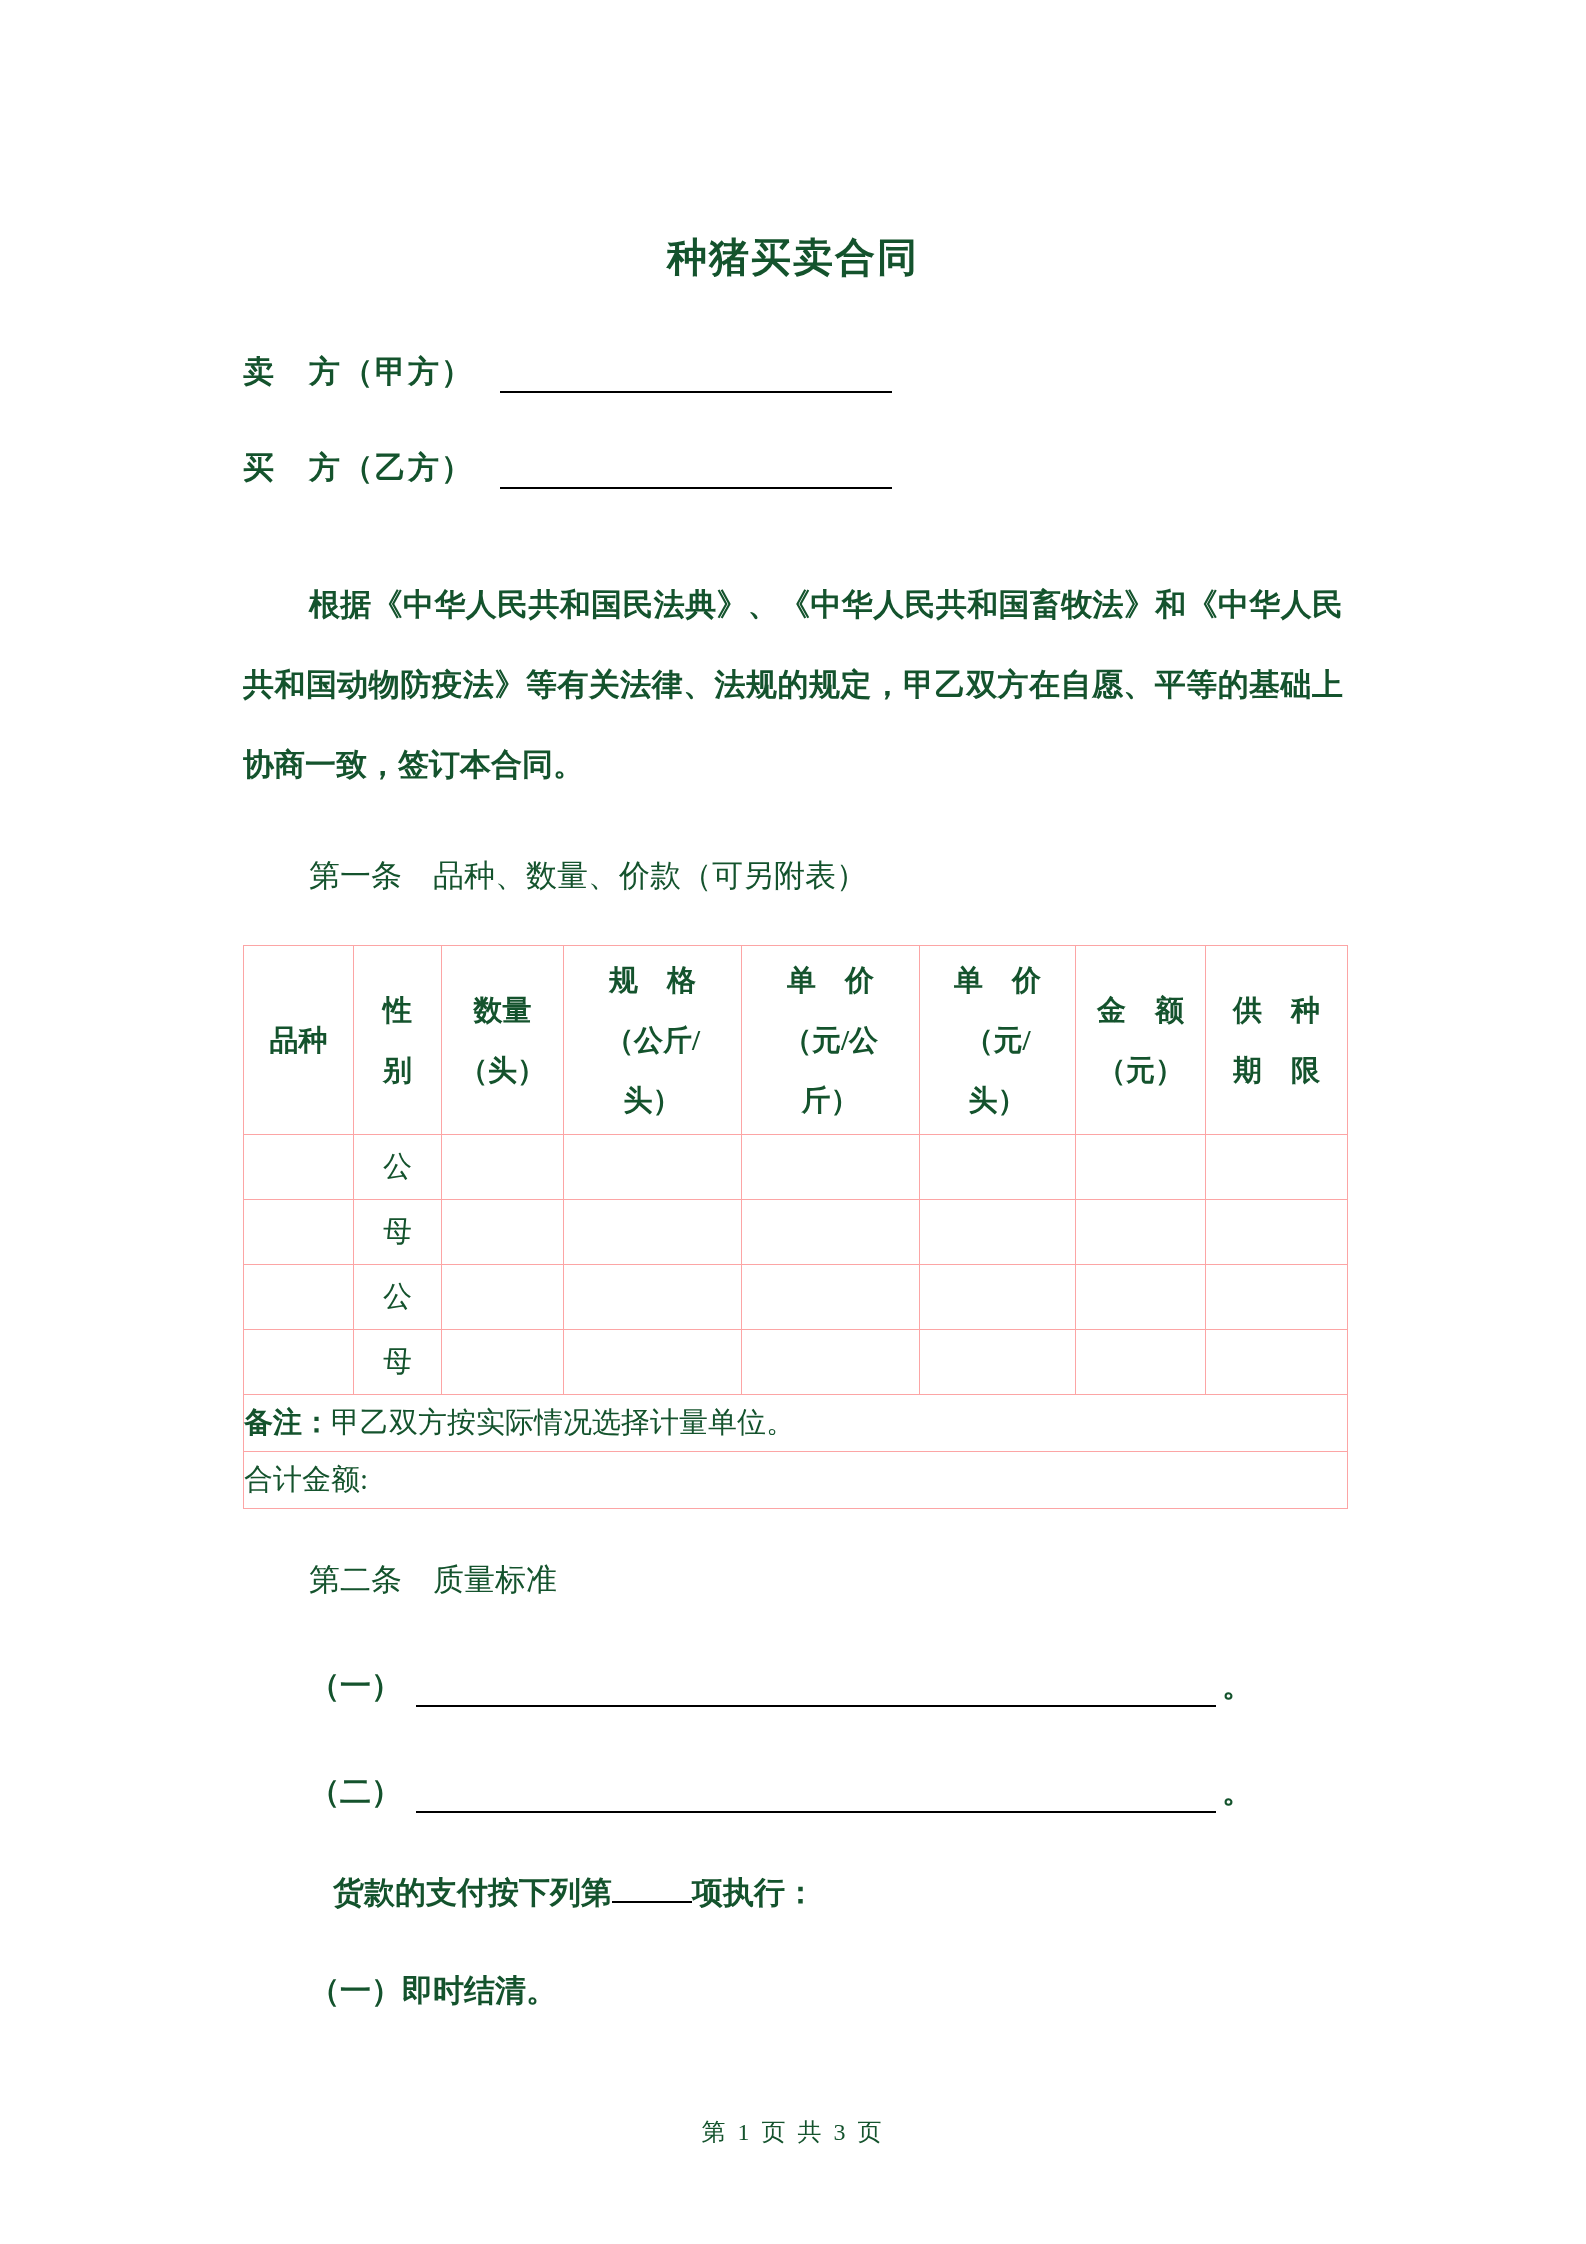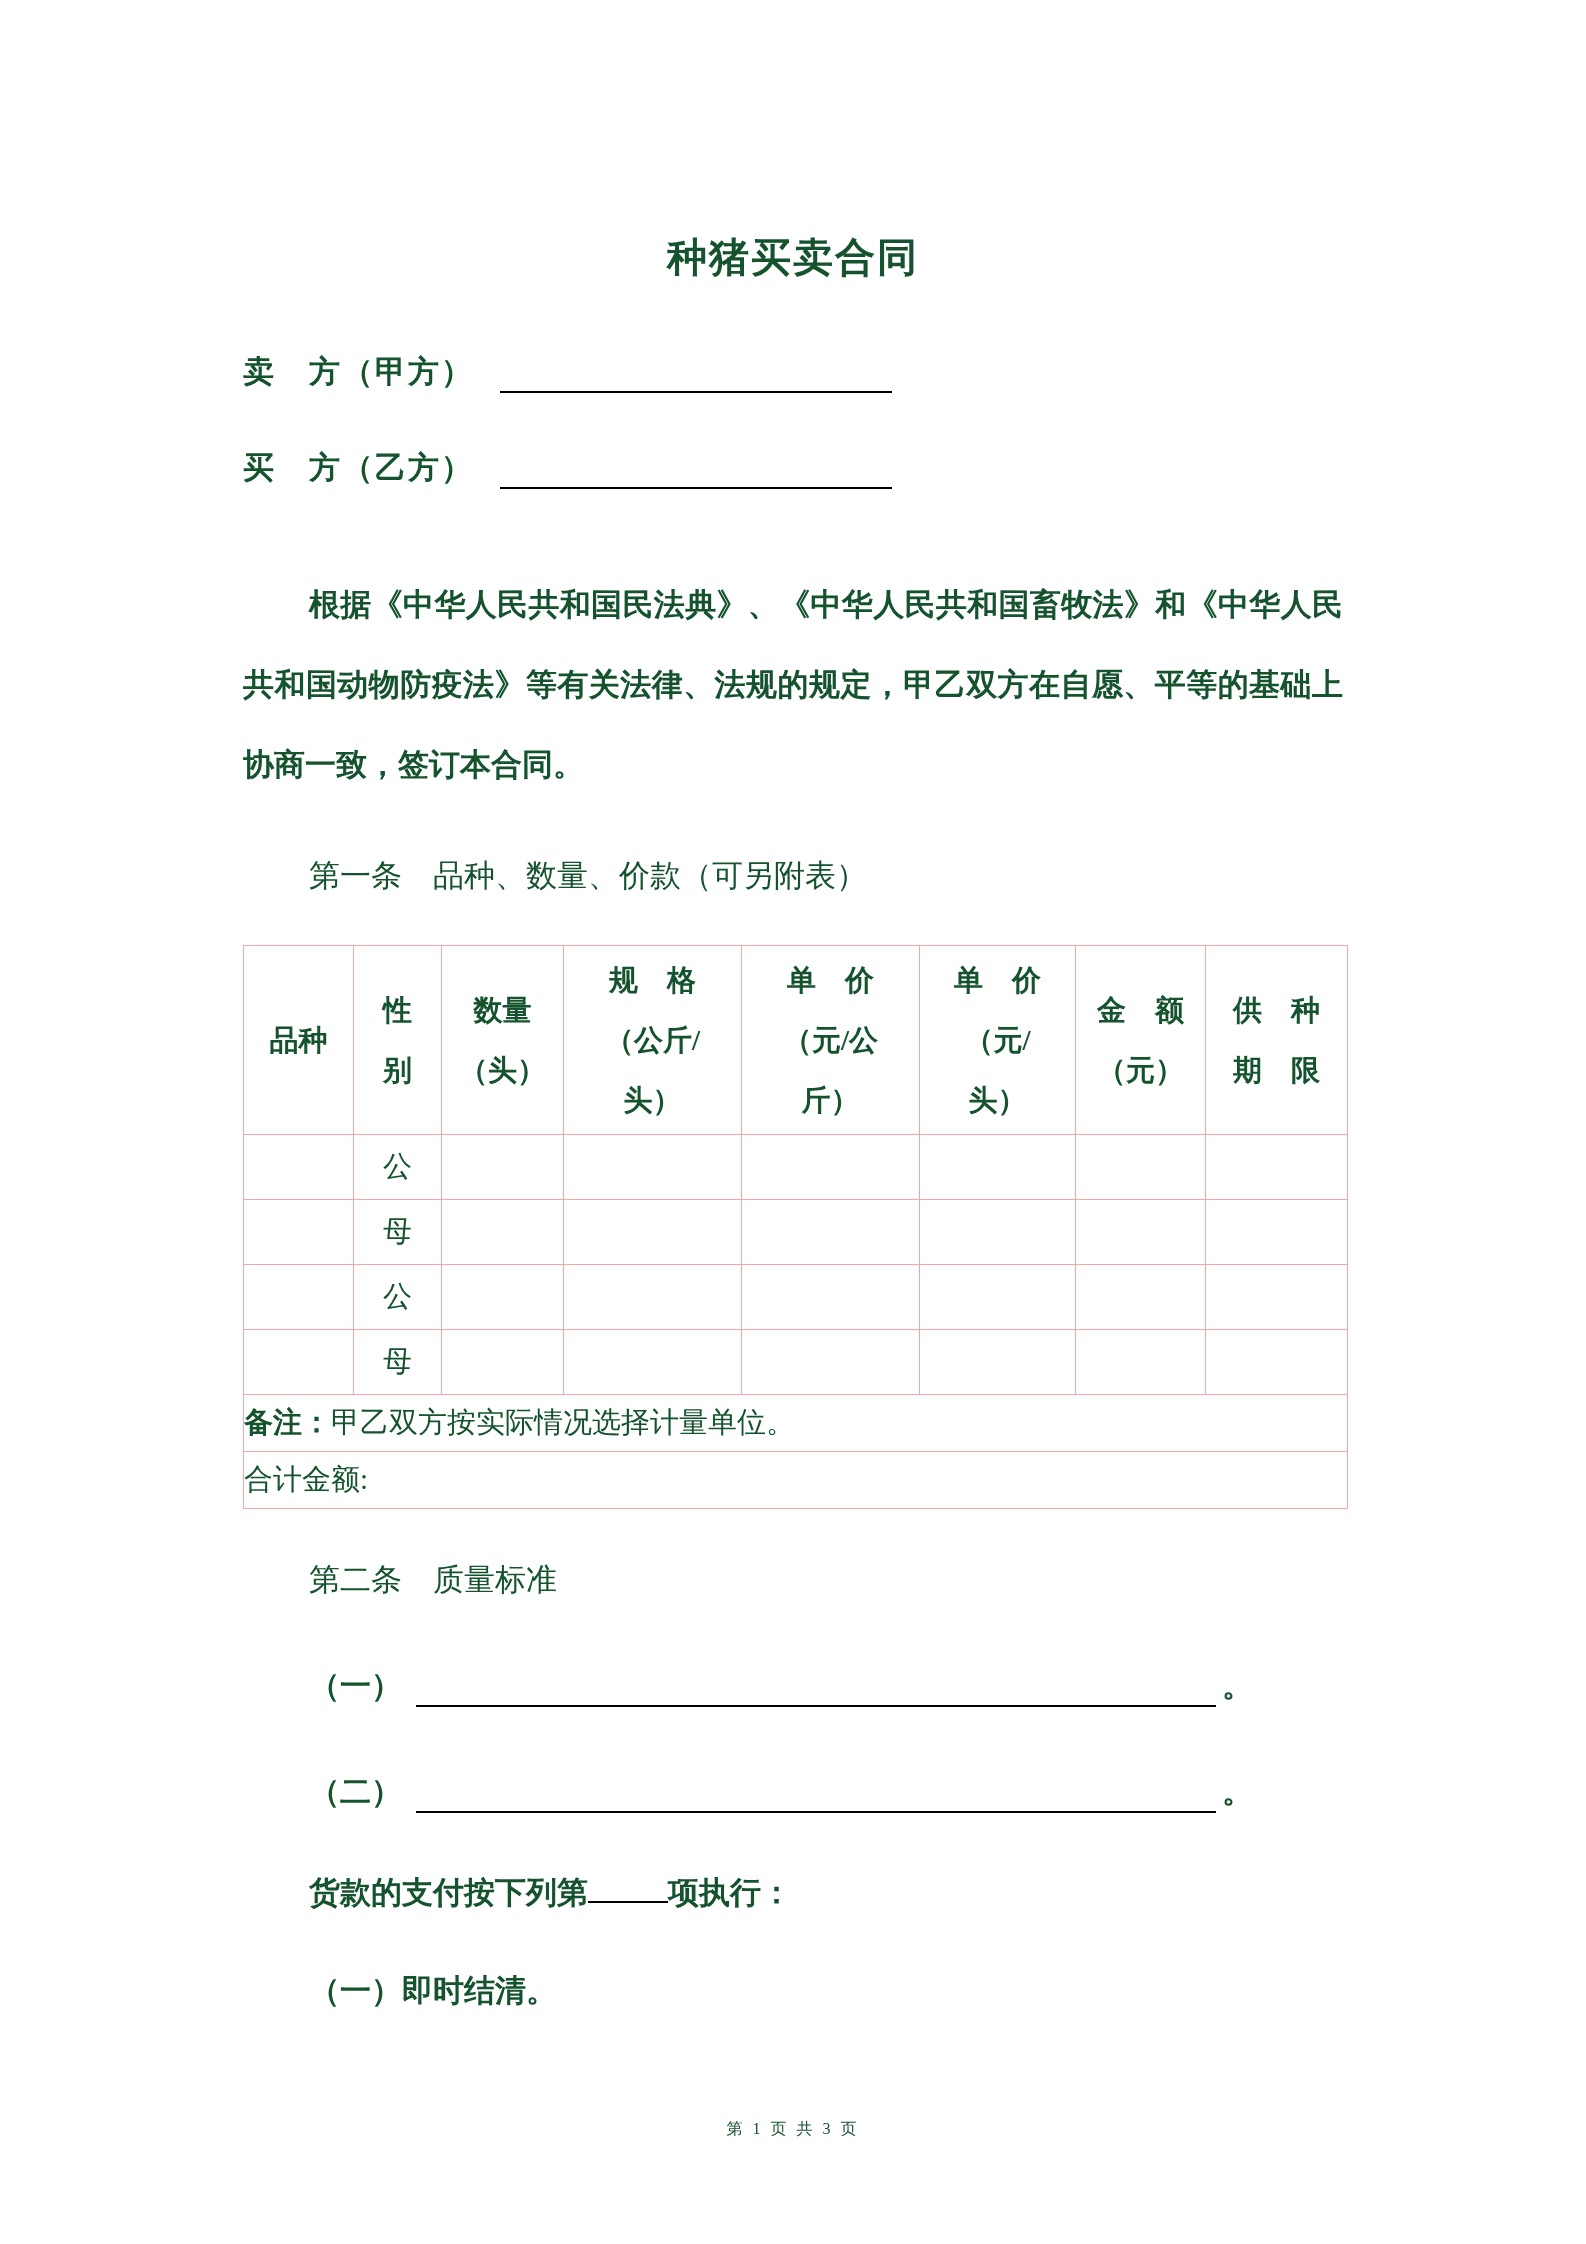--- a/index.html
+++ b/index.html
@@ -97,35 +97,35 @@
       font-size: 31px;
       font-weight: bold;
       margin: 58px 0 0 66px;
       height: 48px;
     }
     .quality-blank { width: 800px; margin-left: 14px; }
     .quality-period { margin-left: 6px; }
     .payment-line {
       font-size: 31px;
       font-weight: bold;
-      margin: 54px 0 0 66px;
+      margin: 54px 0 0 90px;
     }
     .inline-blank { width: 80px; }
     .payment-item {
       font-size: 31px;
       font-weight: bold;
       margin: 56px 0 0 66px;
     }
     .page-footer {
       position: absolute;
       left: 0;
-      bottom: 104px;
+      bottom: 96px;
       width: 100%;
       text-align: center;
-      font-size: 16px;
+      font-size: 24px;
       font-weight: normal;
       font-family: "Liberation Serif", serif;
       letter-spacing: 3px;
     }
   </style>
 </head>
 <body>
 
 <div class="page">
 

